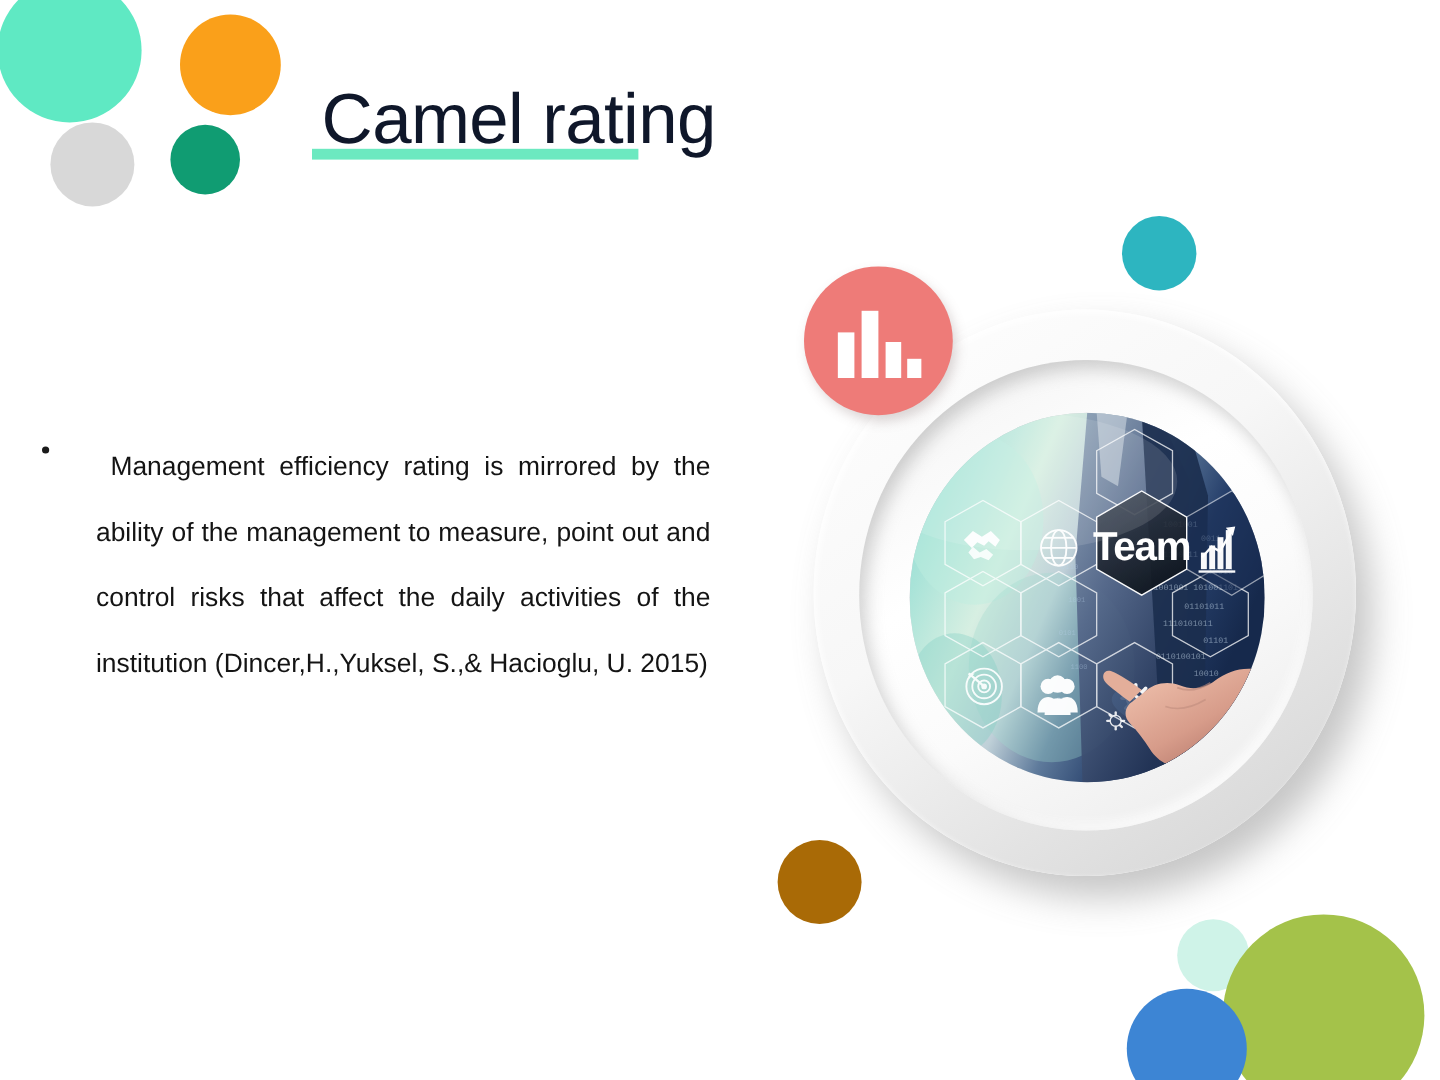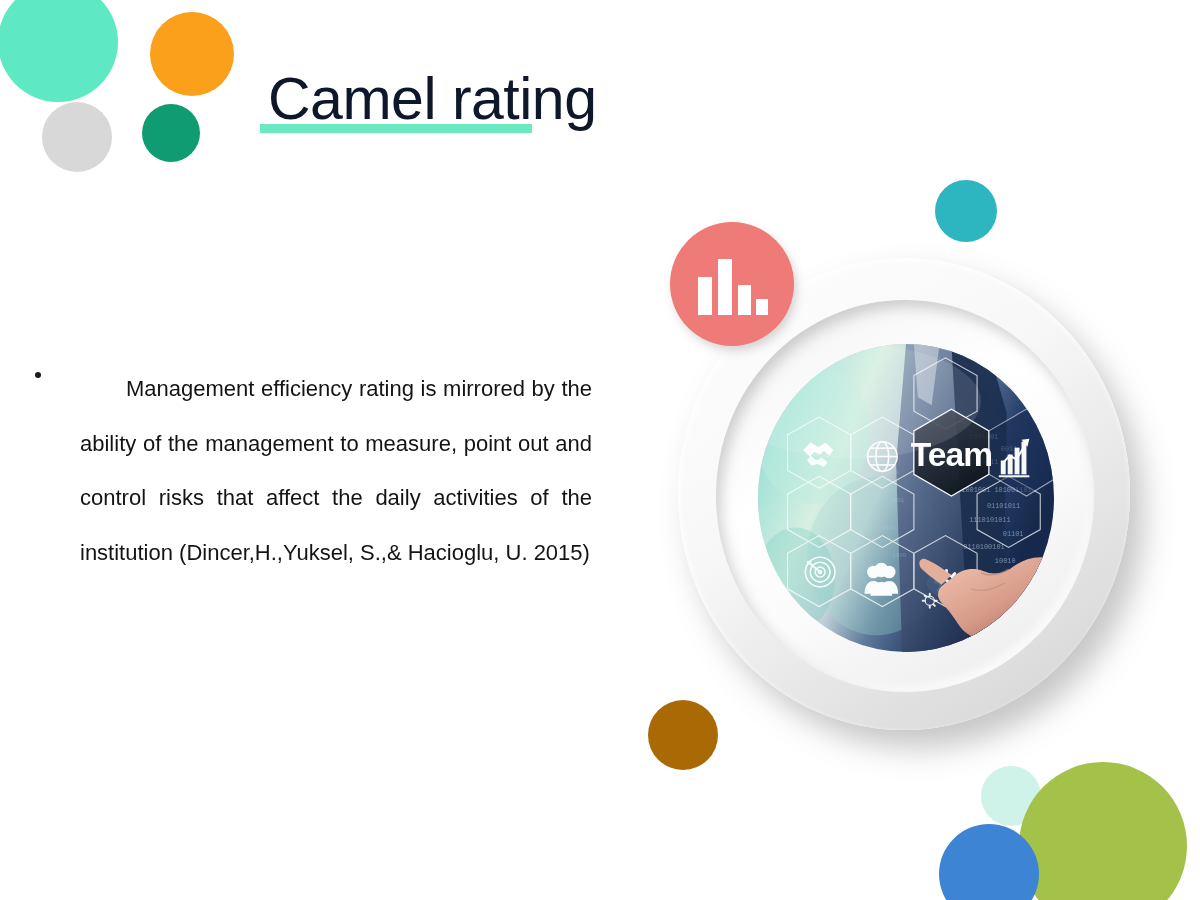--- a/index.html
+++ b/index.html
@@ -88,21 +88,21 @@
   #body-text {
     margin: 0;
     padding-left: 50px;
     font-size: 22px;
     line-height: 54.5px;
     color: #141414;
     text-align: justify;
     text-indent: 12px;
     font-weight: 400;
   }
-  #body-text > span { display: inline; margin-left: 34px; }
+  #body-text > span { display: inline; }
 
   
   #photo-frame {
     position: absolute;
     left: 672px;
     top: 248px;
     width: 480px;
     height: 500px;
   }
   

